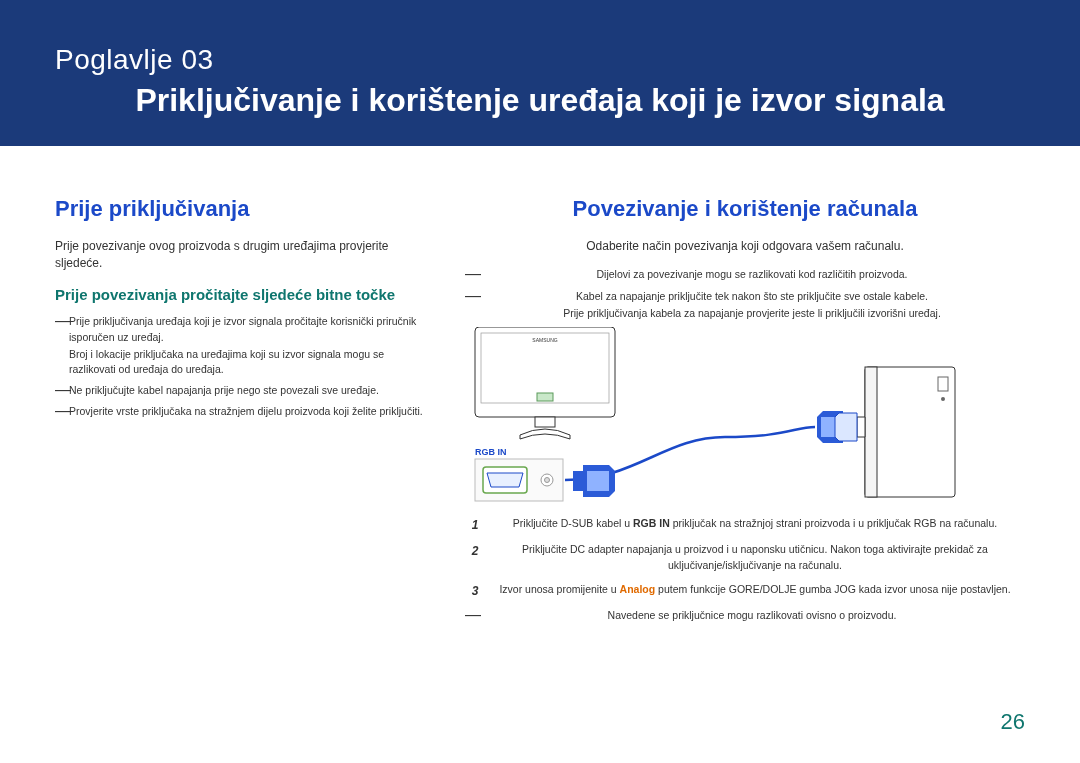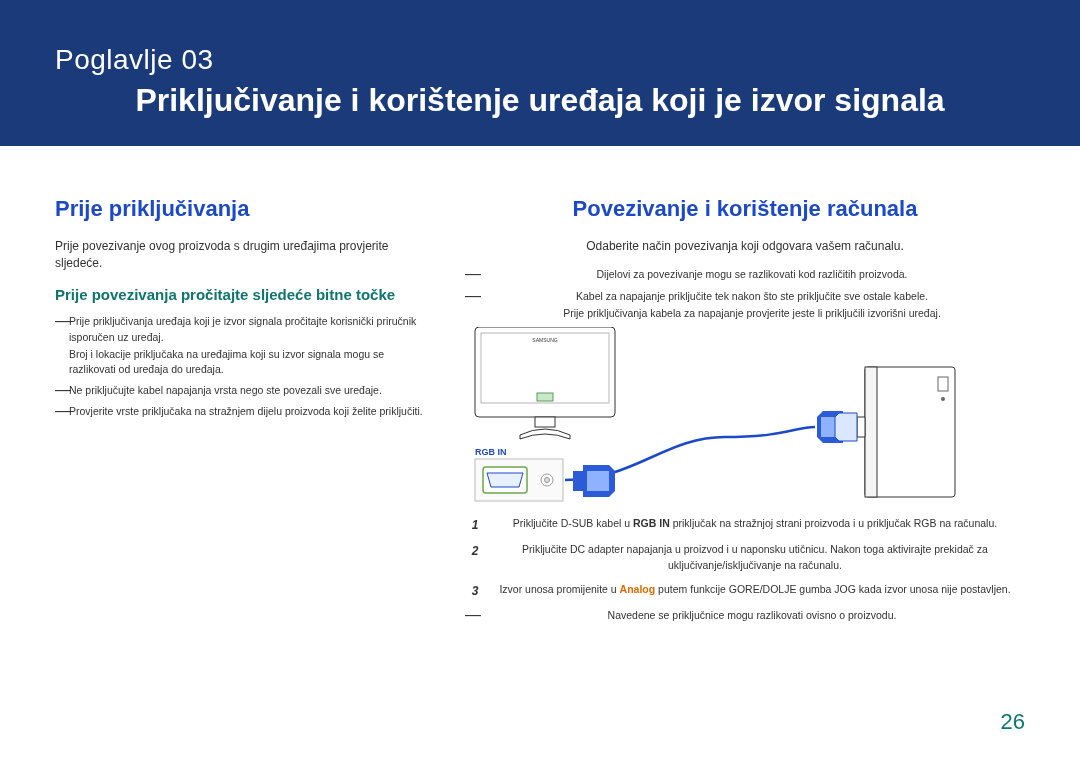--- a/index.html
+++ b/index.html
@@ -48,21 +48,21 @@
       <div class="dash-item">
         <div class="dash">―</div>
         <div class="body">
           <div>Prije priključivanja uređaja koji je izvor signala pročitajte korisnički priručnik isporučen uz uređaj.</div>
           <div class="sub-line">Broj i lokacije priključaka na uređajima koji su izvor signala mogu se razlikovati od uređaja do uređaja.</div>
         </div>
       </div>
       <div class="dash-item">
         <div class="dash">―</div>
         <div class="body">
-          <div>Ne priključujte kabel napajanja vrsta nego ste povezali sve uređaje.</div>
+          <div>Ne priključujte kabel napajanja prije nego ste povezali sve uređaje.</div>
         </div>
       </div>
       <div class="dash-item">
         <div class="dash">―</div>
         <div class="body">
           <div>Provjerite vrste priključaka na stražnjem dijelu proizvoda koji želite priključiti.</div>
         </div>
       </div>
     </div>
 

